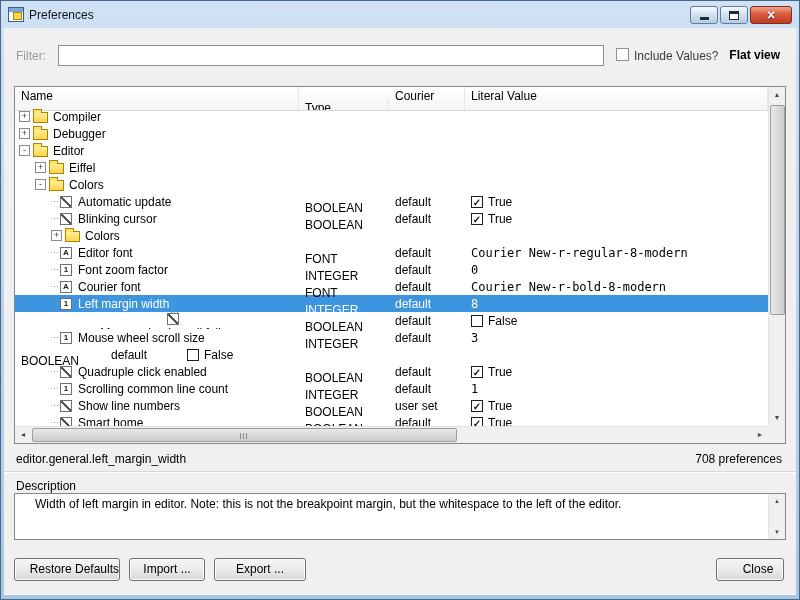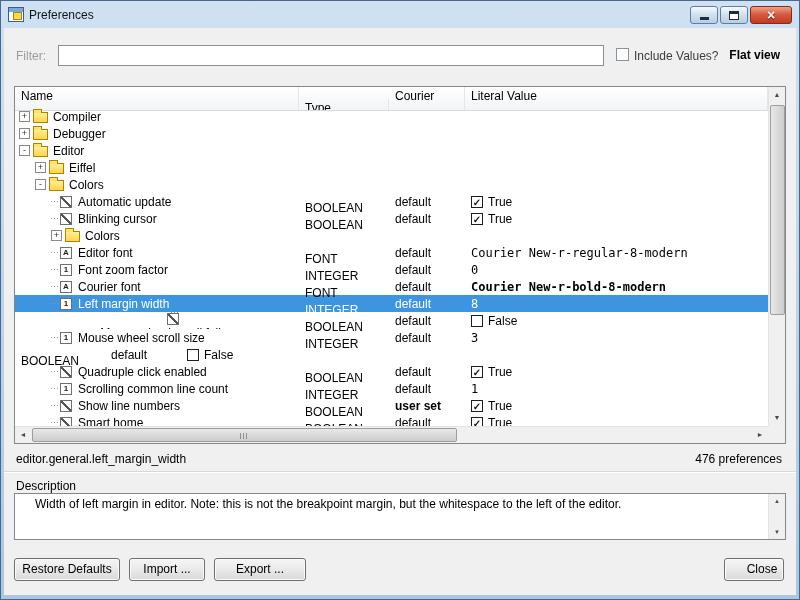--- a/index.html
+++ b/index.html
@@ -35,21 +35,21 @@
   .trow{display:flex;height:17px;align-items:center;font-size:12px;white-space:nowrap;color:#000;}
   .trow .cell{overflow:hidden;line-height:16px;height:17px;display:flex;align-items:center;}
   .trow.selected{background:var(--selection-bg,#3d95e0);color:#fff;}
   .toggle{width:11px;height:11px;border:1px solid #898989;background:#fff;font-size:9px;line-height:9px;text-align:center;color:#333;margin-right:3px;flex:none;display:inline-block;}
   .folder{width:15px;height:11px;background:linear-gradient(#ffef96,#ffd34e);border:1px solid #a98500;position:relative;margin:2px 4px 0 0;flex:none;}
   .folder::before{content:"";position:absolute;top:-4px;left:-1px;width:7px;height:3px;background:#ffe26b;border:1px solid #a98500;border-bottom:none;}
   .dash{width:7px;height:1px;background:repeating-linear-gradient(90deg,#9a9a9a 0 1px,transparent 1px 3px);margin-right:2px;flex:none;}
   .pref-icon{width:12px;height:12px;border:1px solid #6f6f6f;background:#fff;font-size:8px;line-height:10px;text-align:center;margin-right:5px;flex:none;color:#222;font-weight:bold;}
   .pref-icon.bool{background-image:linear-gradient(to top right,transparent 42%,#555 42%,#555 56%,transparent 56%);}
   .nlabel{margin-left:1px;}
-  .bold{font-weight:bold;}
+  .bold{font-weight:normal;}
   .mono{font-family:"DejaVu Sans Mono",monospace;}
   .vcheck{width:12px;height:12px;border:1px solid #1e1e1e;background:#fff;font-size:10px;line-height:11px;text-align:center;margin-right:5px;flex:none;font-weight:bold;color:#111;}
   
   .vscroll{position:absolute;top:0;right:0;width:17px;height:calc(100% - 17px);background:#f0f0f0;border-left:1px solid #e3e3e3;}
   .arr{position:absolute;left:0;width:16px;height:16px;text-align:center;line-height:16px;font-size:7px;color:#4a4a4a;background:#f0f0f0;}
   .arr.up{top:0;}
   .arr.down{bottom:0;}
   .vthumb{position:absolute;left:1px;top:18px;width:15px;height:210px;background:linear-gradient(90deg,#e8e8e8,#cdcdcd);border:1px solid #9d9d9d;border-radius:2px;}
   .hscroll{position:absolute;left:0;bottom:0;height:17px;width:calc(100% - 17px);background:#f0f0f0;border-top:1px solid #e3e3e3;}
   .harr{position:absolute;top:0;width:16px;height:16px;text-align:center;line-height:16px;font-size:7px;color:#4a4a4a;}
@@ -64,24 +64,24 @@
   .sep{position:absolute;left:0;right:0;top:443px;height:2px;border-top:1px solid #d8d8d8;border-bottom:1px solid #ffffff;}
   .desc-label{position:absolute;left:12px;top:451px;font-size:12px;color:#000;}
   .desc-box{position:absolute;left:10px;top:465px;right:10px;height:47px;border:1px solid #828790;background:#fff;}
   .desc-text{position:absolute;left:0;top:0;right:17px;bottom:0;padding:3px 20px;font-size:12px;color:#000;overflow:hidden;}
   .desc-scroll{position:absolute;top:0;right:0;bottom:0;width:17px;background:#f0f0f0;border-left:1px solid #e3e3e3;}
   .darr{position:absolute;left:0;width:16px;height:14px;text-align:center;line-height:14px;font-size:6px;color:#4a4a4a;}
   .darr.up{top:0;}
   .darr.down{bottom:0;}
   
   .btn{position:absolute;top:530px;height:23px;font-size:12px;color:#000;border:1px solid #707070;border-radius:3px;background:linear-gradient(#f5f5f5,#ebebeb 45%,#d9d9d9);text-align:center;line-height:21px;box-shadow:inset 0 0 0 1px #fbfbfb;}
-  .btn-restore{left:10px;width:106px;}
+  .btn-restore{left:10px;width:106px;text-align:right;}
   .btn-import{left:125px;width:76px;}
   .btn-export{left:210px;width:92px;}
-  .btn-close{right:12px;width:60px;padding-left:16px;}
+  .btn-close{right:12px;width:68px;padding-left:16px;}
 </style>
 </head>
 <body>
 
 <div class="window">
   <div class="titlebar">
     <span class="title-icon"></span>
     <span class="title-text">Preferences</span>
     <span class="win-buttons">
       <span class="win-btn">
@@ -337,21 +337,21 @@
       </div>
       <div class="hscroll">
         <div class="harr left">◄</div>
         <div class="hthumb"></div>
         <div class="harr right">►</div>
       </div>
       <div class="corner"></div>
     </div>
 
     <div class="status-path">editor.general.left_margin_width</div>
-    <div class="status-count">476 preferences</div>
+    <div class="status-count">708 preferences</div>
     <div class="sep"></div>
     <div class="desc-label">Description</div>
     <div class="desc-box">
       <div class="desc-text">Width of left margin in editor.  Note: this is not the breakpoint margin, but the whitespace to the left of the editor.</div>
       <div class="desc-scroll">
         <div class="darr up">▲</div>
         <div class="darr down">▼</div>
       </div>
     </div>
 

